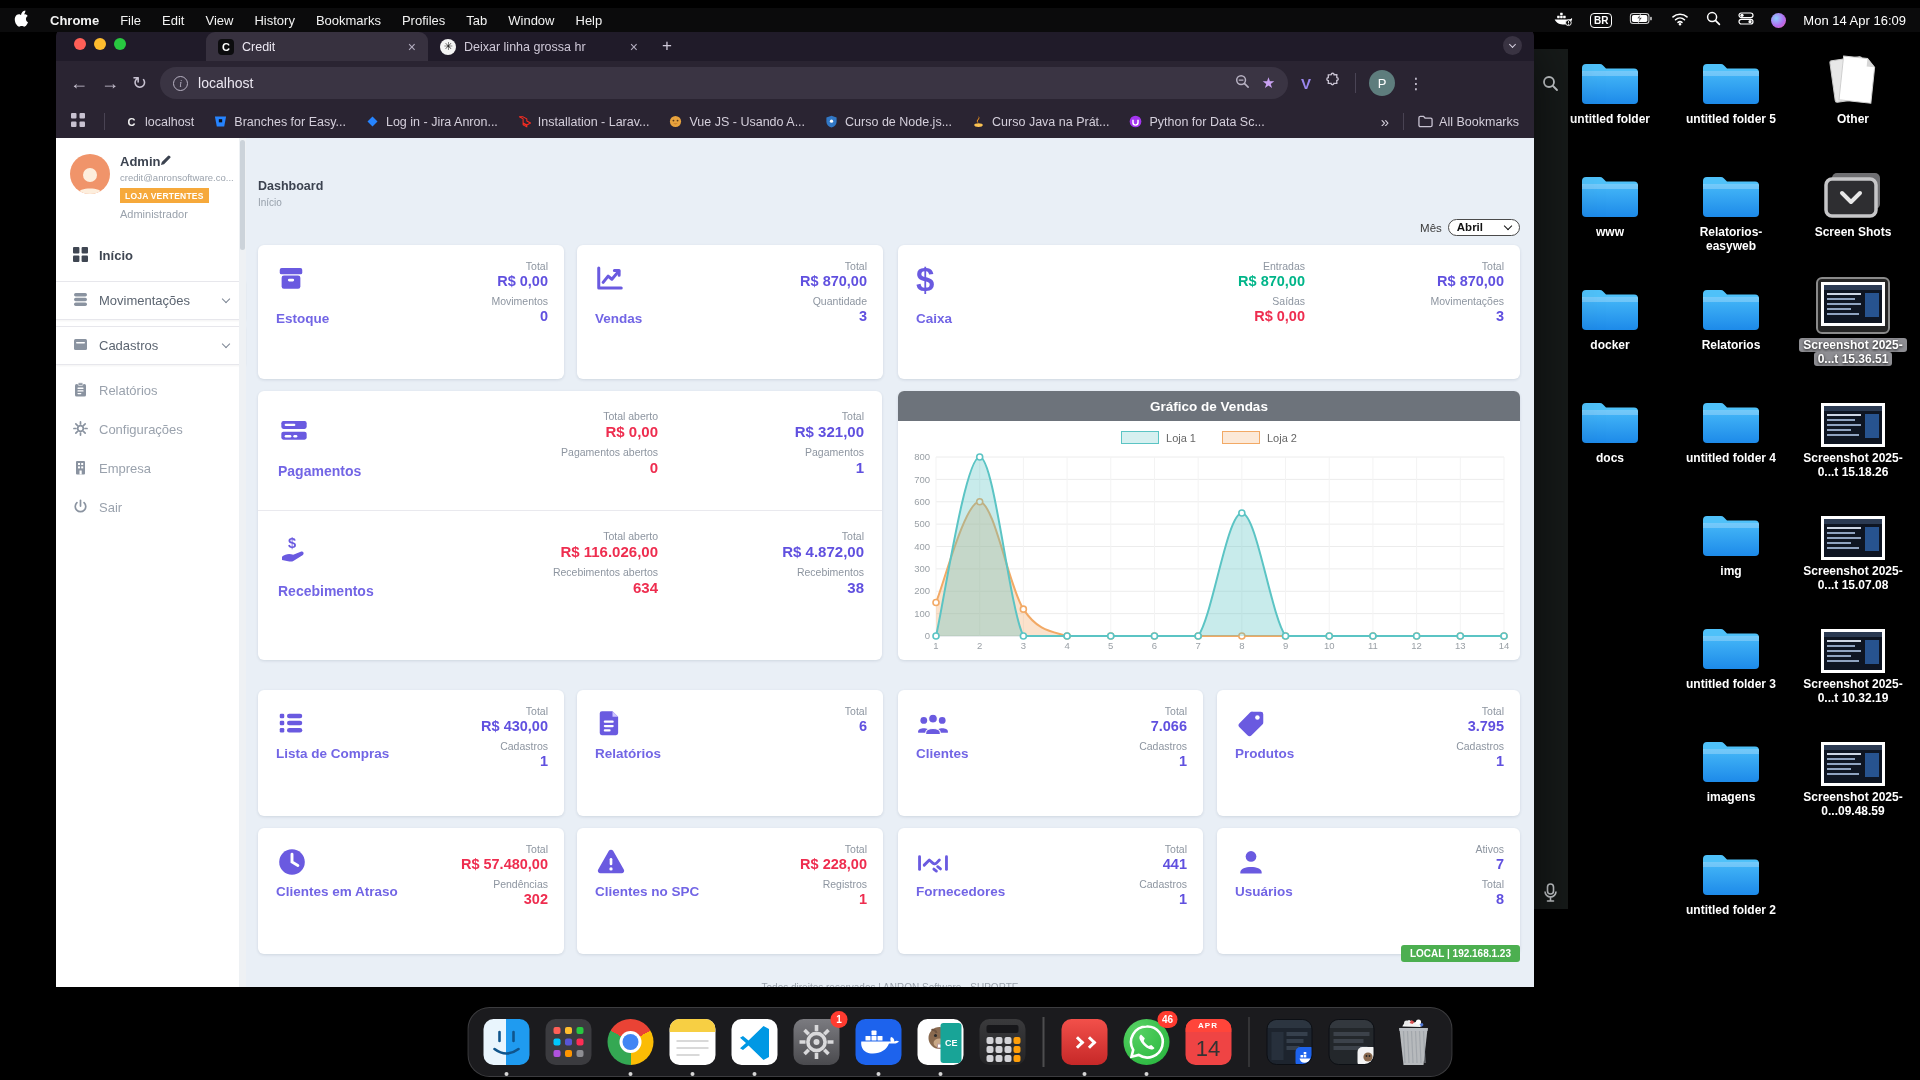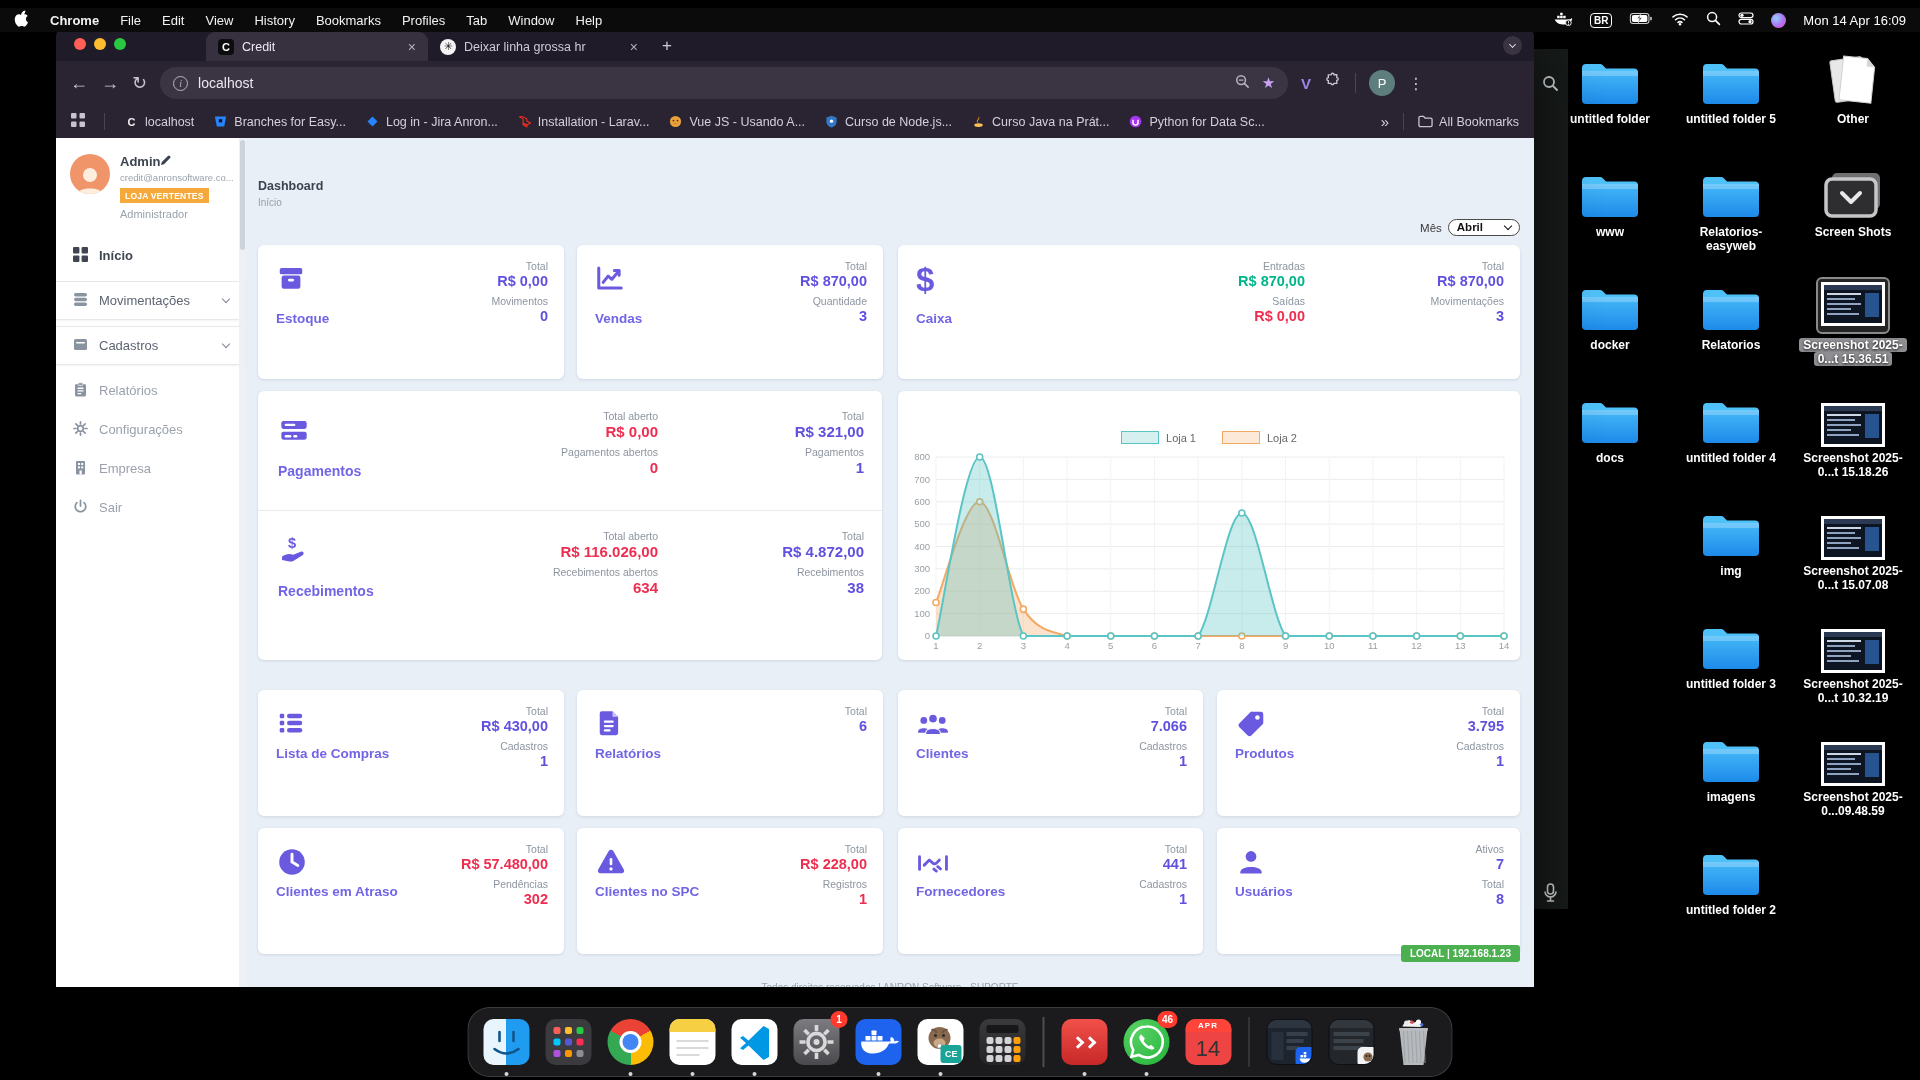--- a/index.html
+++ b/index.html
@@ -600,20 +600,21 @@
                   <path d="M3 16.4 c2.5-2.3 5.6-2.7 8.4-1.6 l5.6-2.3 c1.9-.8 3.1 1.5 1.4 2.6 l-6.6 4.2 c-1 .6-2.2.8-3.3.5 L3 18.7 Z" fill="#6a5ae0"></path>
                 </svg></span>
               <div style="position: absolute; left: 20px; top: 72px; font-size: 14px; font-weight: bold; color: rgb(114, 101, 229);">Recebimentos</div>
               <div class="stats" style="top: 18px; right: 224px; width: 180px;"><span><div class="st-label">Total aberto</div><div class="st-value big c-red">R$ 116.026,00</div><div class="st-label">Recebimentos abertos</div><div class="st-value big c-red">634</div></span></div>
               <div class="stats" style="top: 18px; right: 18px; width: 150px;"><span><div class="st-label">Total</div><div class="st-value big c-purple">R$ 4.872,00</div><div class="st-label">Recebimentos</div><div class="st-value big c-purple">38</div></span></div>
             </div>
           </div>
       </div>
 
       <div class="panel" id="chart-panel" style="left:652px; top:230px; width:622px; height:269px;">
+        <div class="panel-head">Gráfico de Vendas</div>
         <div class="legend" id="chart-legend">
             <span class="lg-item">
               <span class="lg-swatch" style="border-color: rgb(91, 196, 196); background: rgba(91, 196, 196, 0.25);"></span>
               <span>Loja 1</span>
             </span>
             <span class="lg-item">
               <span class="lg-swatch" style="border-color: rgb(242, 169, 101); background: rgba(242, 169, 101, 0.25);"></span>
               <span>Loja 2</span>
             </span>
           </div>
@@ -992,21 +993,21 @@
         <span class="dk-dot"></span>
       </span>
       <span class="dk-item">
         <span class="tile" style="background:#fff"><svg width="46" height="46" viewBox="0 0 46 46">
             <circle cx="22" cy="19" r="11" fill="#8a6a4f"></circle>
             <path d="M14 11 a4 4 0 0 1 5 3 M30 11 a4 4 0 0 0-5 3" stroke="#6f5440" stroke-width="2" fill="none"></path>
             <ellipse cx="22" cy="24" rx="6" ry="4.6" fill="#c9a886"></ellipse>
             <circle cx="18" cy="16.5" r="1.5" fill="#2b2b2b"></circle>
             <circle cx="26" cy="16.5" r="1.5" fill="#2b2b2b"></circle>
             <rect x="20" y="25" width="4" height="4" fill="#fff" stroke="#b99"></rect>
-          </svg><span style="position:absolute;right:2px;bottom:2px;background:#18a497;color:#fff;font-size:9px;font-weight:bold;border-radius:3px;padding:4px 4px;">CE</span></span>
+          </svg><span style="position:absolute;right:2px;bottom:2px;background:#18a497;color:#fff;font-size:9px;font-weight:bold;border-radius:3px;padding:15px 4px;">CE</span></span>
         <span class="dk-dot"></span>
       </span>
       <span class="dk-item">
         <span class="tile" style="background:linear-gradient(180deg,#3a3a3c,#242426)">
           <span style="position:absolute;left:7px;top:6px;right:7px;height:8px;border-radius:2px;background:#17171a"></span>
           <span style="position:absolute;left:7px;top:18px;width:6.5px;height:6.5px;border-radius:2px;background:#d4d4d8"></span>
           <span style="position:absolute;left:16px;top:18px;width:6.5px;height:6.5px;border-radius:2px;background:#d4d4d8"></span>
           <span style="position:absolute;left:25px;top:18px;width:6.5px;height:6.5px;border-radius:2px;background:#d4d4d8"></span>
           <span style="position:absolute;left:34px;top:18px;width:6.5px;height:6.5px;border-radius:2px;background:#ff9f0a"></span>
           <span style="position:absolute;left:7px;top:27px;width:6.5px;height:6.5px;border-radius:2px;background:#d4d4d8"></span>

